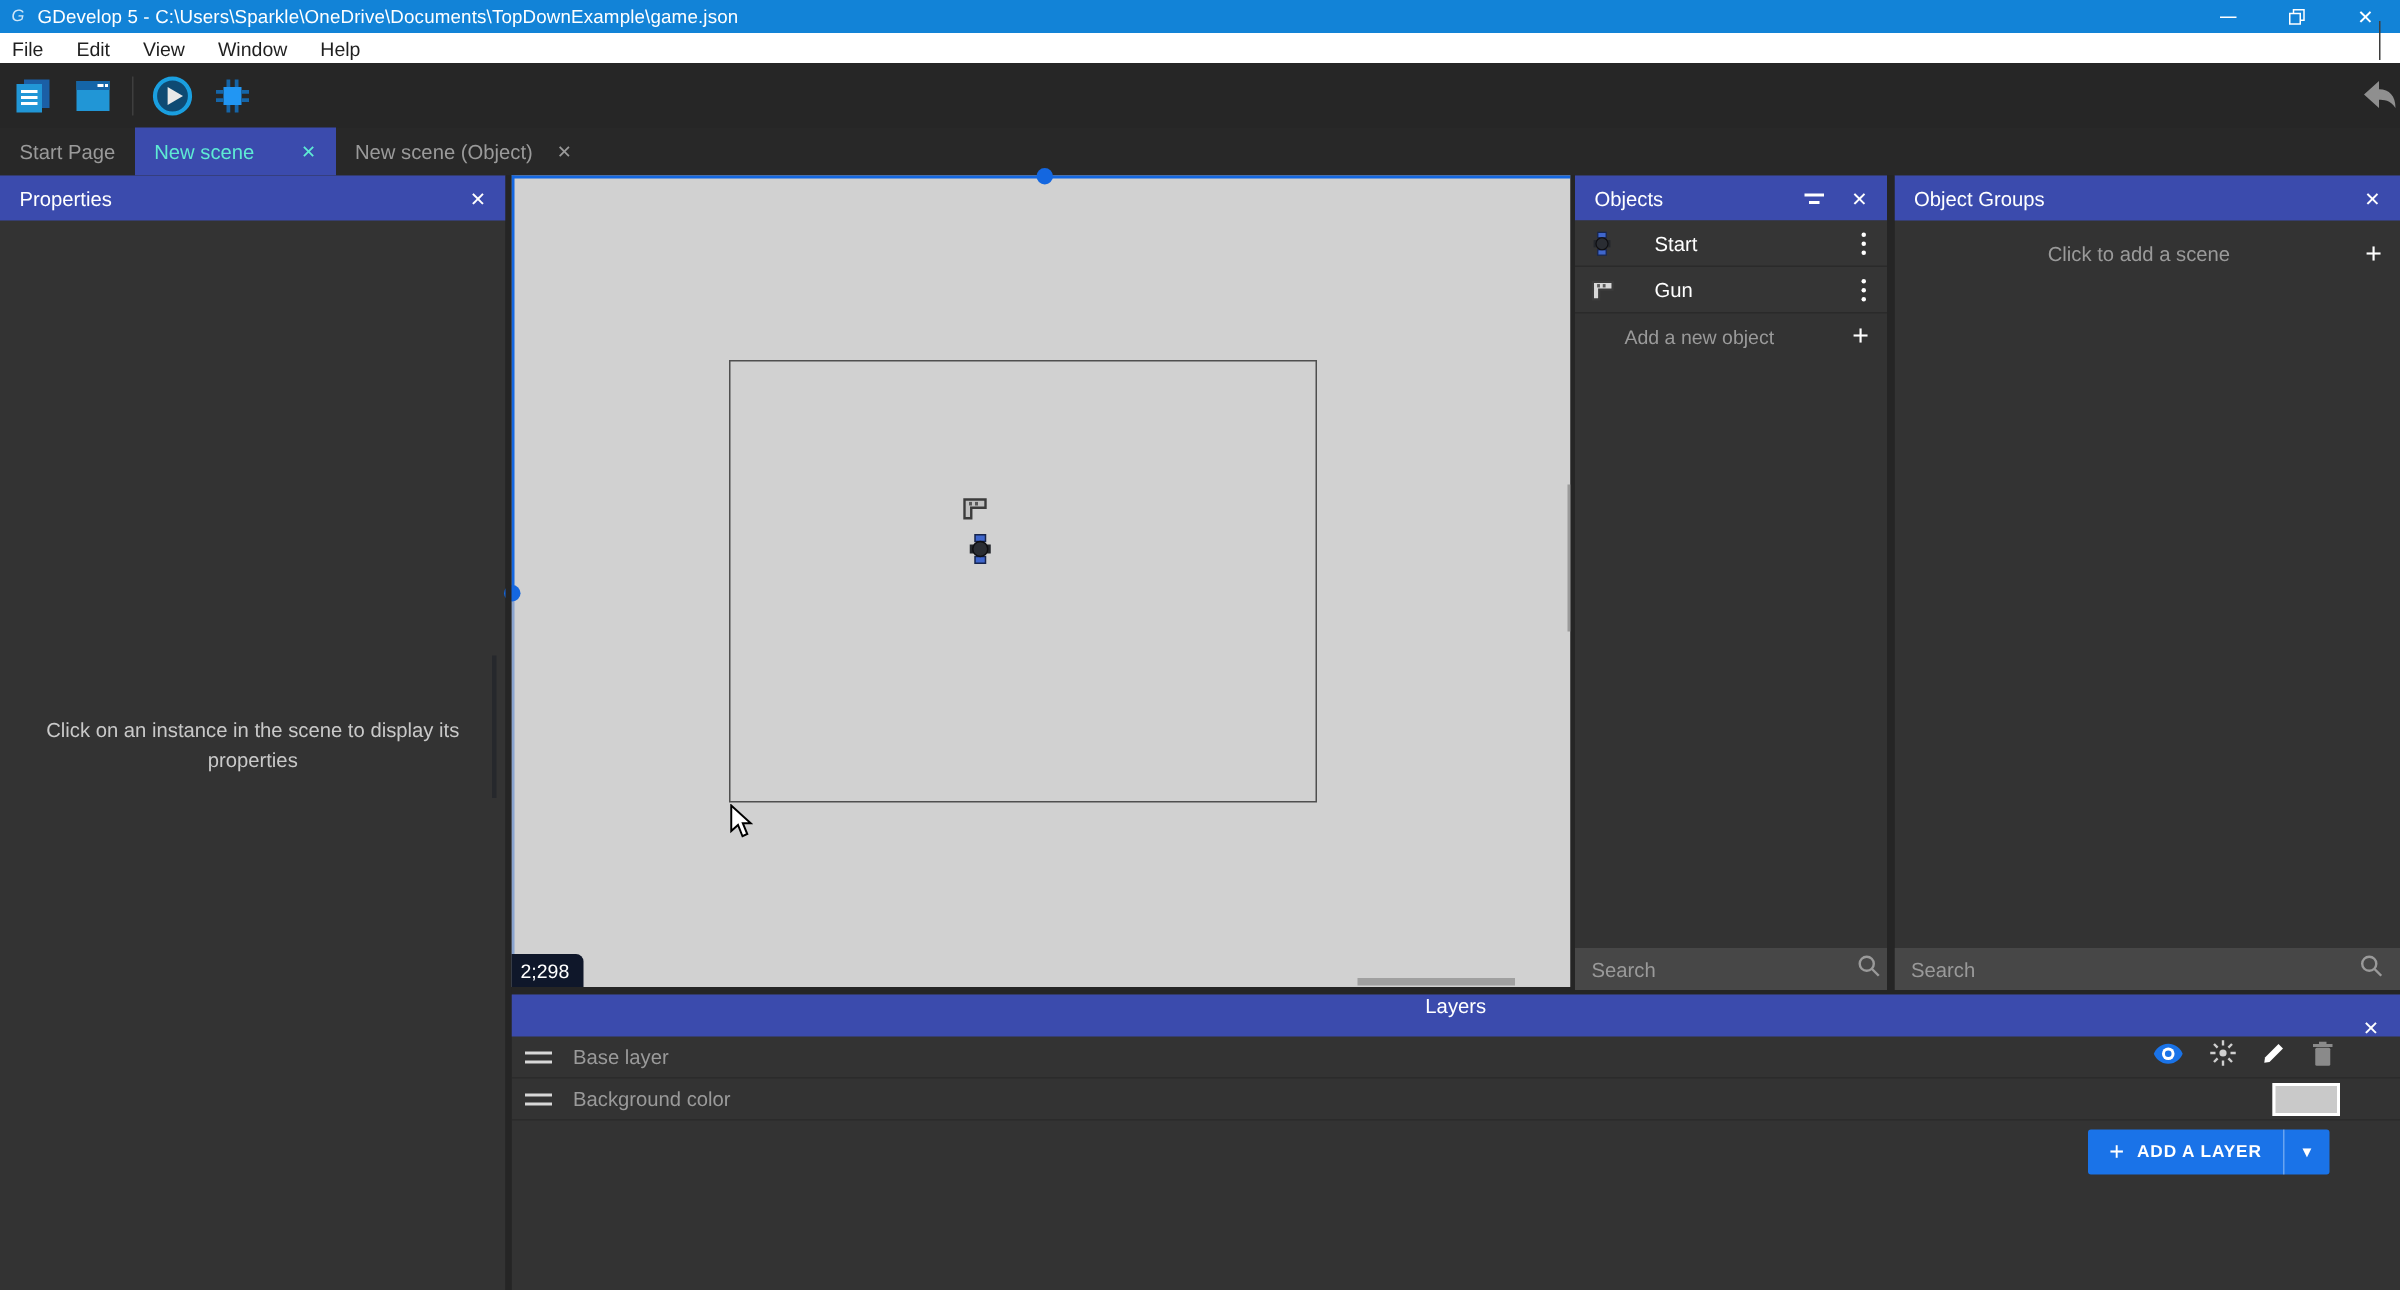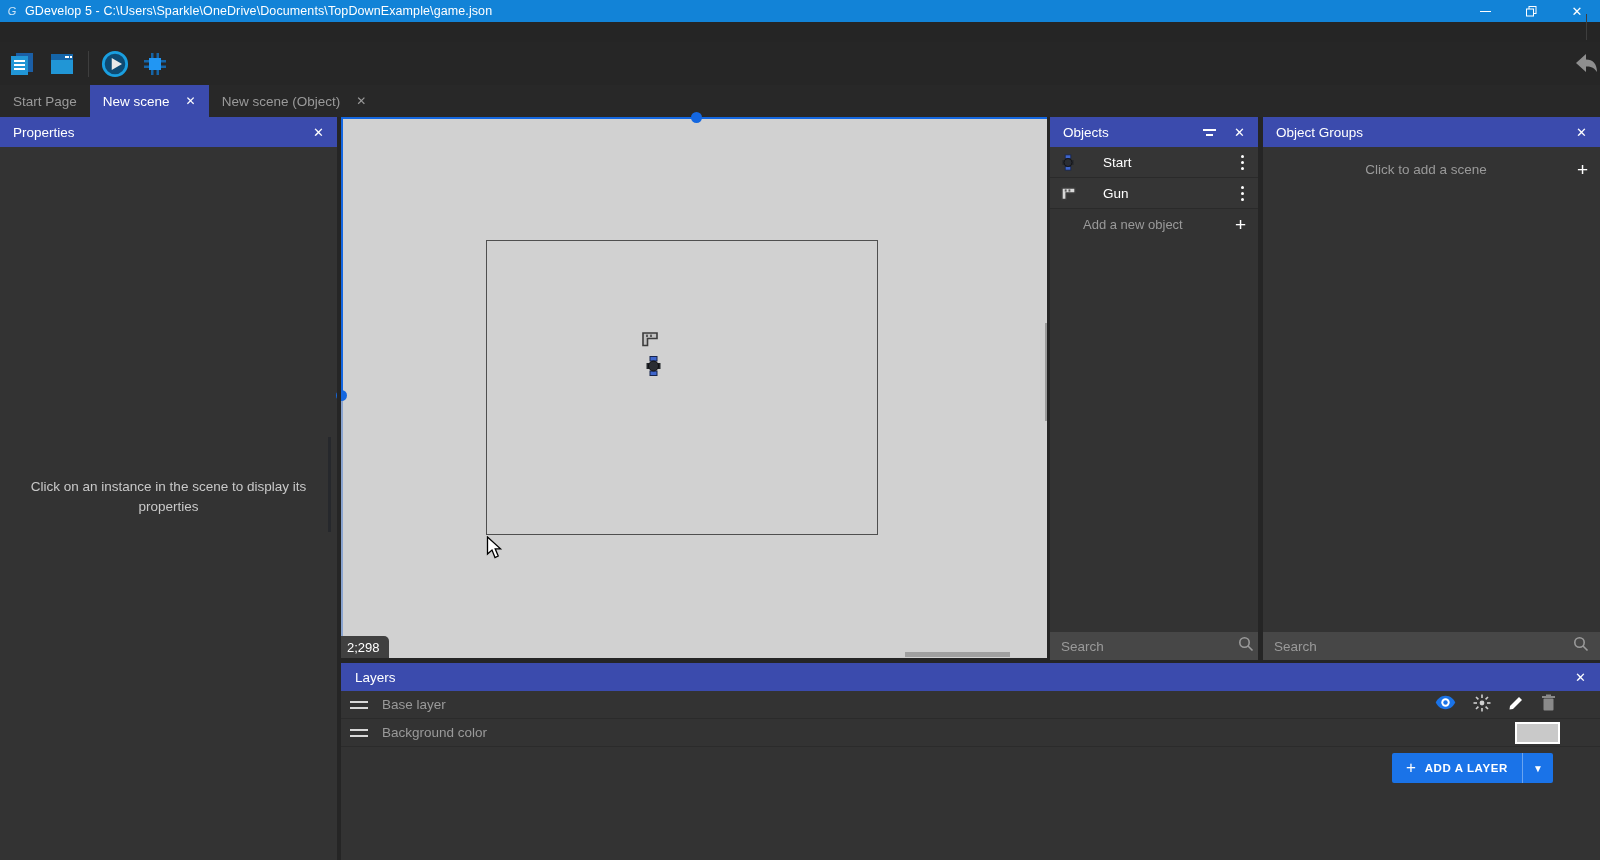--- a/index.html
+++ b/index.html
@@ -29,21 +29,21 @@
     display:flex; align-items:center; }
   .tb-group { display:flex; align-items:center; gap:12px; }
   .tb-left { padding-left:8px; }
   .tb-right { margin-left:auto; padding-right:0; gap:11px;flex-direction:column; }
   .tb-sep { width:1px; height:26px; background:#3e3e3e; }
   .tb-icon { width:28px; height:28px; display:flex; align-items:center; justify-content:center; }
   
   .tabbar { position:absolute; top:85px; left:0; right:0; height:32px; background:#282828;
     display:flex; align-items:stretch; }
   .tab { display:flex; align-items:center; padding:0 13px; font-size:13.5px; color:#9a9a9a; }
-  .tab.active { background:#3b4bad; color:#ffffff; }
+  .tab.active { background:#3b4bad; color:#5eead4;gap:15px; }
   .tab-close { margin-left:16px; font-size:12px; color:inherit; }
   
   .panel-header { height:30px; background:#3b4bad; color:#fff; display:flex; align-items:center;
     font-size:13.5px; padding:0 13px; flex:none; }
   .panel-close { margin-left:auto; font-size:13px; color:#fff; }
   .search-bar { position:absolute; left:0; right:0; bottom:0; height:28px; background:#474747;
     display:flex; align-items:center; padding:0 11px; }
   .search-bar input { flex:1; background:transparent; border:none; outline:none;
     color:#d0d0d0; font-size:13.5px; font-family:"Liberation Sans", sans-serif; }
   .search-bar input::placeholder { color:#9a9a9a; opacity:1; }
@@ -57,21 +57,21 @@
   .canvas-topline { position:absolute; top:0; left:0; right:0; height:2px; background:#1467e0; }
   .canvas-leftline-top { position:absolute; top:0; left:0; width:2px; height:279px; background:#1467e0; }
   .canvas-leftline-bottom { position:absolute; top:279px; bottom:0; left:0; width:2px; background:#8aa4cf; }
   .handle { position:absolute; width:11px; height:11px; border-radius:50%; background:#1467e0; }
   .handle-top { left:350px; top:-5px; }
   .handle-left { left:-5px; top:273px; }
   .scene-rect { position:absolute; left:145px; top:123px; width:392px; height:295px;
     border:1px solid #4f4f4f; }
   .gun-sprite { position:absolute; left:300px; top:214px; }
   .player-sprite { position:absolute; left:305px; top:239px; }
-  .coords-badge { position:absolute; left:0; top:519px; height:22px; background:#404040; color:#fff;
+  .coords-badge { position:absolute; left:0; top:519px; height:22px; background:#0f172a; color:#fff;
     font-size:13px; display:flex; align-items:center; padding:0 9px 0 6px; border-radius:0 5px 0 0; }
   .h-scroll { position:absolute; left:564px; bottom:1px; width:105px; height:5px; background:#a0a0a0; }
   .v-scroll { position:absolute; left:704px; top:206px; width:3px; height:98px; background:#9a9a9a; }
   .mouse-cursor { position:absolute; left:145px; top:419px; }
   
   .objects-panel { position:absolute; left:1050px; top:117px; width:208px; bottom:200px; background:#333; }
   .filter-icon { margin-left:auto; margin-right:18px; display:flex; flex-direction:column; gap:3px; }
   .filter-icon span { height:2px; background:#fff; display:block; }
   .filter-l1 { width:13px; } .filter-l2 { width:7px; margin:0 auto; }
   .obj-row { height:31px; display:flex; align-items:center; background:#353535;
@@ -82,21 +82,21 @@
   .kebab i { width:3px; height:3px; border-radius:50%; background:#fff; display:block; }
   .obj-add-row { height:30px; display:flex; align-items:center; padding:0 12px; }
   .obj-add-label { margin-left:21px; color:#9a9a9a; font-size:13px; }
   .plus { margin-left:auto; color:#fff; font-size:19px; font-weight:400; line-height:1; }
   
   .groups-panel { position:absolute; left:1263px; top:117px; width:337px; bottom:200px; background:#333; }
   .groups-empty-row { display:flex; align-items:center; height:30px; margin-top:7px; padding:0 12px; }
   .groups-empty-label { flex:1; text-align:center; color:#9a9a9a; font-size:13.5px; }
   
   .layers-panel { position:absolute; left:341px; top:663px; right:0; bottom:0; background:#333; }
-  .layers-panel .panel-header { padding:0 14px; height:28px; }
+  .layers-panel .panel-header { padding:0 14px; height:28px;flex-direction:column; }
   .layer-row { height:28px; display:flex; align-items:center; border-bottom:1px solid #2b2b2b;
     padding-left:8px; }
   .drag-handle { width:20px; display:flex; flex-direction:column; gap:4px; padding:0 1px; }
   .drag-handle span { height:2px; background:#d8d8d8; display:block; }
   .layer-label { margin-left:13px; color:#9a9a9a; font-size:13.5px; }
   .layer-actions { margin-left:auto; display:flex; align-items:center; gap:17px; margin-right:44px; }
   .color-swatch { margin-left:auto; margin-right:40px; width:45px; height:22px; background:#c9c9c9;
     border:2px solid #fff; }
   .add-layer-btn { position:absolute; right:47px; top:90px; width:161px; height:30px; background:#1a73e8;
     border-radius:2px; display:flex; align-items:center; color:#fff; }
@@ -126,20 +126,27 @@
             <rect x="3" y="0.5" width="7" height="7" fill="none" stroke="#fff"></rect>
             <rect x="0.5" y="3" width="7" height="7" fill="#1283d7" stroke="#fff"></rect>
           </svg>
       </span>
       <span class="win-btn">
           <span class="close-glyph">✕</span>
         </span>
     </div>
   </div>
 
+  <div class="menubar">
+    <span class="menu-item">File</span>
+    <span class="menu-item">Edit</span>
+    <span class="menu-item">View</span>
+    <span class="menu-item">Window</span>
+    <span class="menu-item">Help</span>
+  </div>
 
   <div class="toolbar">
     <div class="tb-group tb-left">
       <span class="tb-icon">
         <svg width="26" height="26" viewBox="0 0 26 26">
             <rect x="7" y="2" width="17" height="19" fill="#1b5fa6"></rect>
             <rect x="2" y="5" width="17" height="19" fill="#2196d6"></rect>
             <rect x="5" y="9" width="11" height="2" fill="#fff"></rect>
             <rect x="5" y="13" width="11" height="2" fill="#fff"></rect>
             <rect x="5" y="17" width="11" height="2" fill="#fff"></rect>

